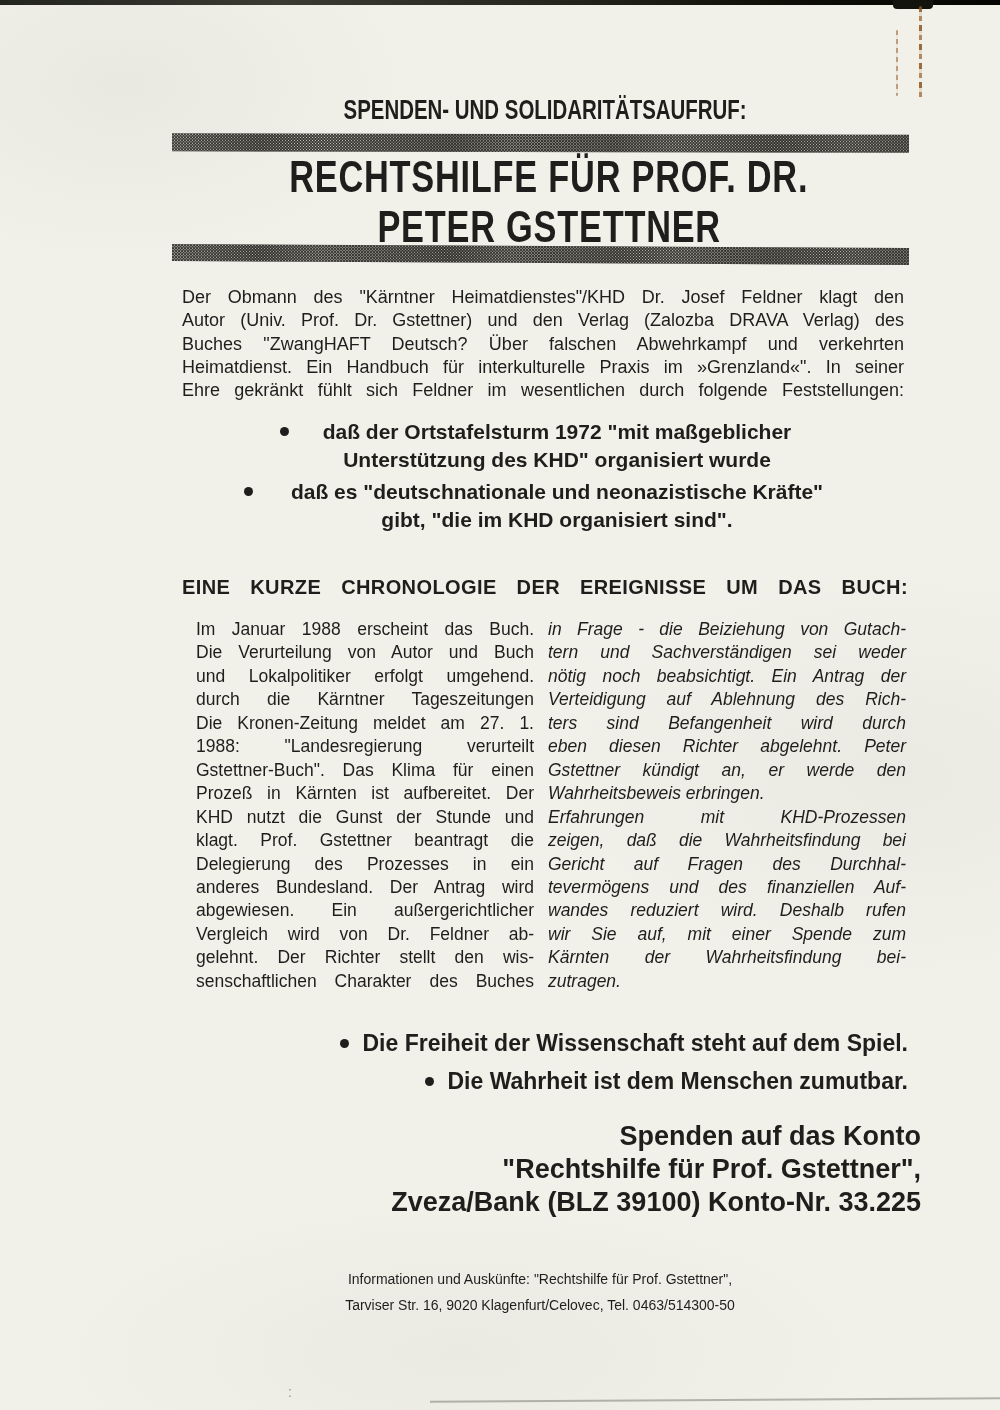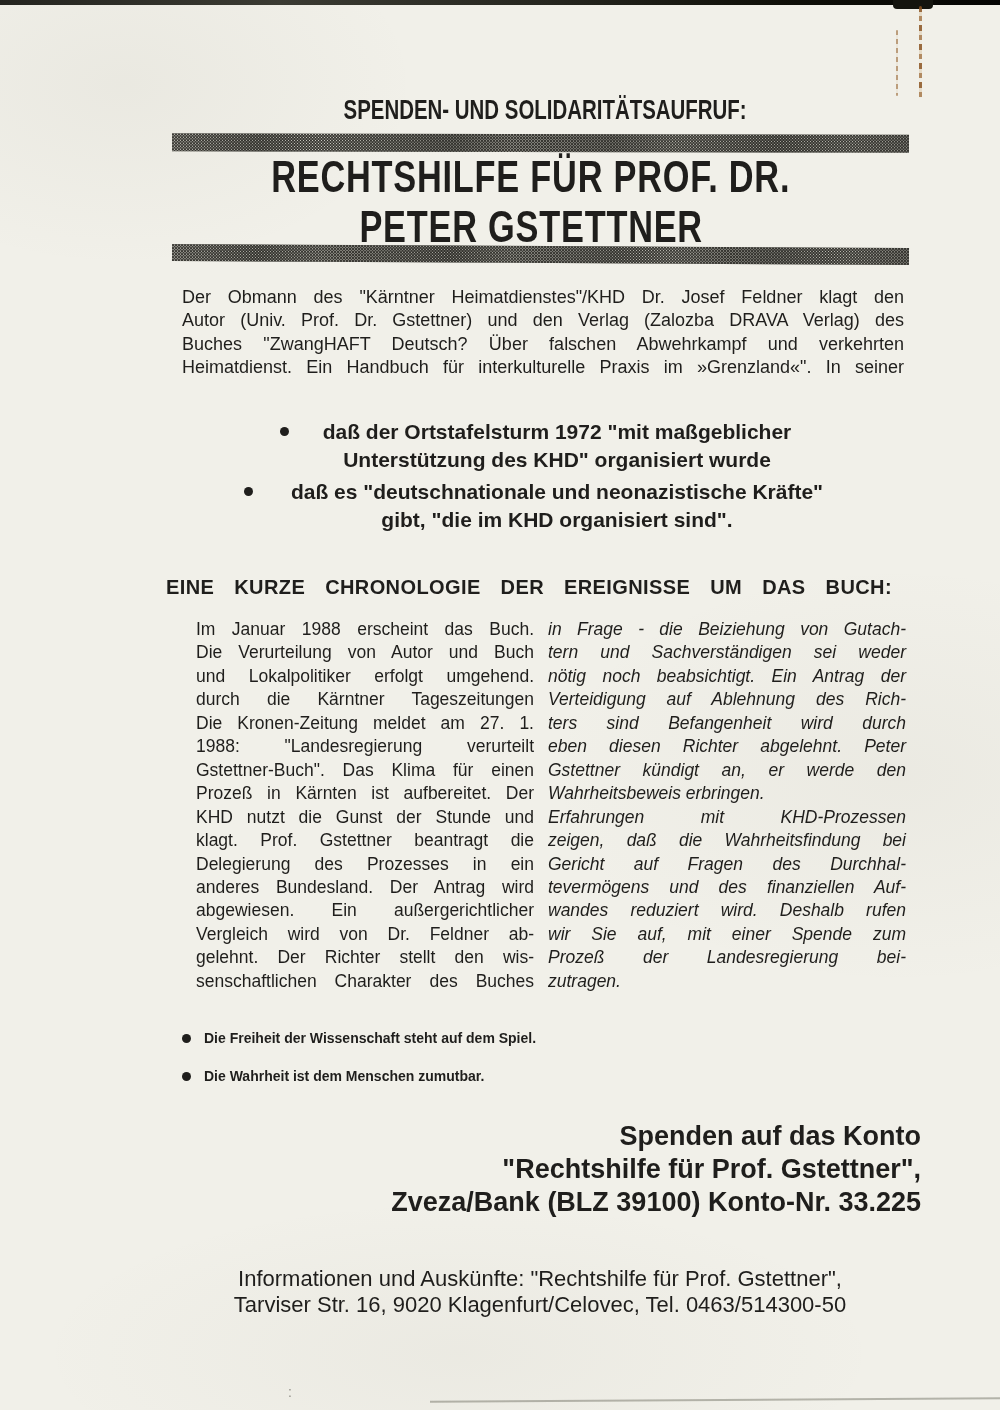--- a/index.html
+++ b/index.html
@@ -42,52 +42,52 @@
     background-size:100% 100%, 3px 3px, 3px 3px;
     background-position:0 0, 0 0, 1.5px 1.5px;}
   .bar1{top:134px;height:18px;transform:rotate(0.12deg);}
   .bar2{top:246px;transform:rotate(0.3deg);}
 
   .block{position:absolute;}
 
   .kicker{left:182px;top:94px;width:726px;text-align:center;font-weight:bold;font-size:28px;white-space:nowrap;}
   .sqz73{display:inline-block;transform:scaleX(0.73);transform-origin:50% 50%;}
 
-  .title{left:168px;top:152px;width:726px;text-align:center;font-weight:bold;
+  .title{left:186px;top:152px;width:726px;text-align:center;font-weight:bold;
     font-size:44px;line-height:50px;letter-spacing:1px;white-space:nowrap;}
   .sqz78{display:inline-block;transform:scaleX(0.78);transform-origin:50% 50%;}
 
   .intro{left:182px;top:286px;width:722px;font-size:18px;line-height:23.3px;}
   .jline{text-align:justify;text-align-last:justify;}
 
   .claim{left:194px;width:726px;text-align:center;font-weight:bold;font-size:21px;}
   .claim .cline{line-height:28px;}
   .claim1{top:418px;}
   .claim2{top:478px;}
   .dot{width:9px;height:9px;border-radius:50%;background:var(--ink,#1f1e1c);}
   .claim .dot{position:absolute;}
   .claim1 .dot{left:86px;top:9px;}
   .claim2 .dot{left:50px;top:9px;}
 
-  .chron-heading{left:166px;top:576px;width:726px;font-weight:bold;font-size:20px;
+  .chron-heading{left:182px;top:576px;width:726px;font-weight:bold;font-size:20px;
     letter-spacing:0.4px;text-align:justify;text-align-last:justify;}
 
   .col{position:absolute;top:618px;font-size:17.5px;line-height:23.45px;}
   .col1{left:196px;width:338px;}
   .col2{left:548px;width:358px;font-style:italic;}
   .col2 .jline:nth-child(8),
   .col2 .jline:nth-child(16){text-align-last:left;}
 
-  .slogan{position:absolute;left:182px;width:726px;text-align:left;font-weight:bold;font-size:14px;}
+  .slogan{position:absolute;left:182px;width:726px;text-align:right;font-weight:bold;font-size:23px;}
   .slogan1{top:1030px;}
   .slogan2{top:1068px;}
   .dot-inline{display:inline-block;margin-right:13px;margin-bottom:2px;vertical-align:middle;}
 
   .konto{left:195px;top:1120px;width:726px;text-align:right;font-weight:bold;font-size:27px;line-height:33px;}
-  .contact{left:177px;top:1266px;width:726px;text-align:center;font-size:22px;line-height:26px;}
+  .contact{left:177px;top:1266px;width:726px;text-align:center;font-size:14px;line-height:26px;}
 </style>
 </head>
 <body>
 
 <div class="page">
 
   <div class="edge-top"></div>
   <div class="corner-blob"></div>
   <div class="rust rust-1"></div>
   <div class="rust rust-2"></div>
@@ -104,20 +104,21 @@
   </div>
 
   <div class="bar bar2"></div>
 
   <div class="block intro">
 
   <div class="jline">Der Obmann des "Kärntner Heimatdienstes"/KHD Dr. Josef Feldner klagt den</div>
       <div class="jline">Autor (Univ. Prof. Dr. Gstettner) und den Verlag (Zalozba DRAVA Verlag) des</div>
       <div class="jline">Buches "ZwangHAFT Deutsch? Über falschen Abwehrkampf und verkehrten</div>
       <div class="jline">Heimatdienst. Ein Handbuch für interkulturelle Praxis im »Grenzland«". In seiner</div>
+      <div class="jline">Ehre gekränkt fühlt sich Feldner im wesentlichen durch folgende Feststellungen:</div>
     </div>
 
   <div class="block claim claim1">
     <span class="dot"></span>
     <div>
 
     <div class="cline">daß der Ortstafelsturm 1972 "mit maßgeblicher</div>
         <div class="cline">Unterstützung des KHD" organisiert wurde</div>
       </div>
   </div>
@@ -162,21 +163,21 @@
       <div class="jline">ters sind Befangenheit wird durch</div>
       <div class="jline">eben diesen Richter abgelehnt. Peter</div>
       <div class="jline">Gstettner kündigt an, er werde den</div>
       <div class="jline">Wahrheitsbeweis erbringen.</div>
       <div class="jline">Erfahrungen mit KHD-Prozessen</div>
       <div class="jline">zeigen, daß die Wahrheitsfindung bei</div>
       <div class="jline">Gericht auf Fragen des Durchhal-</div>
       <div class="jline">tevermögens und des finanziellen Auf-</div>
       <div class="jline">wandes reduziert wird. Deshalb rufen</div>
       <div class="jline">wir Sie auf, mit einer Spende zum</div>
-      <div class="jline">Prozeß der Landesregierung bei-</div>
+      <div class="jline">Kärnten der Wahrheitsfindung bei-</div>
       <div class="jline">zutragen.</div>
     </div>
 
   <div class="slogan slogan1">
     <span class="dot dot-inline"></span><span>Die Freiheit der Wissenschaft steht auf dem Spiel.</span>
   </div>
 
   <div class="slogan slogan2">
     <span class="dot dot-inline"></span><span>Die Wahrheit ist dem Menschen zumutbar.</span>
   </div>

